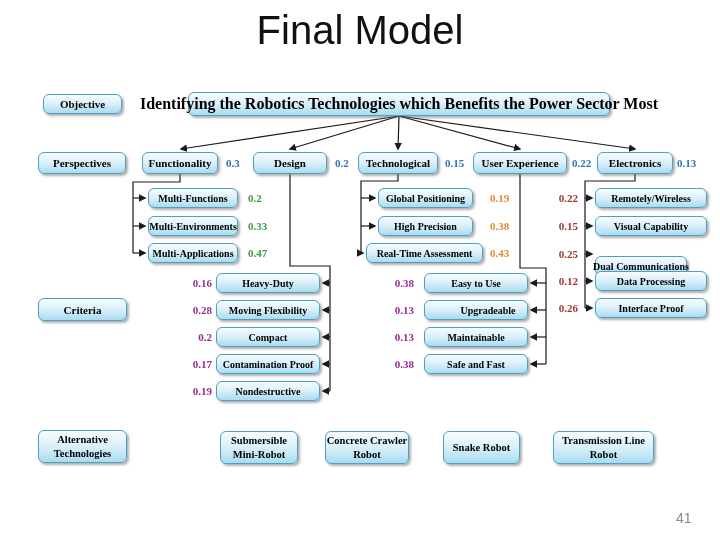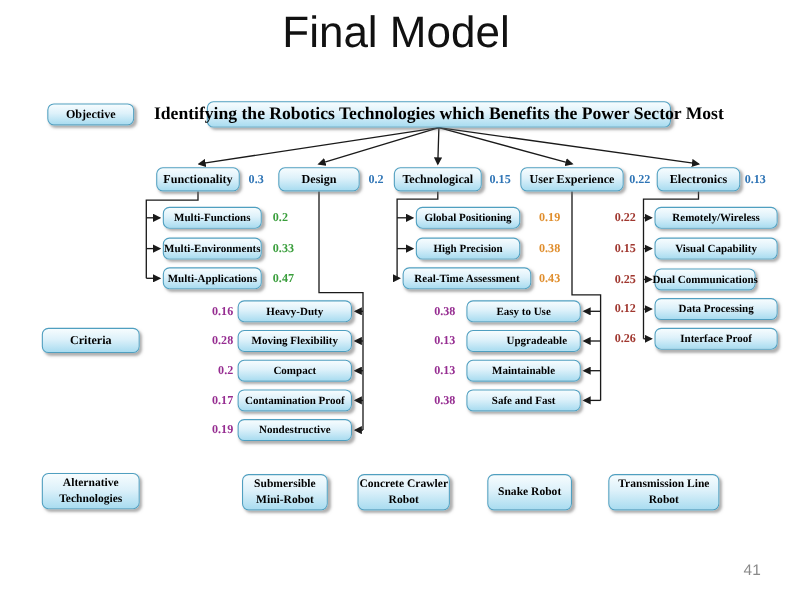--- a/index.html
+++ b/index.html
@@ -88,20 +88,21 @@
       <path d="M635,174 V181 H585 V308"></path>
       <line x1="585" y1="198" x2="592" y2="198" marker-end="url(#arr)"></line>
       <line x1="585" y1="226" x2="592" y2="226" marker-end="url(#arr)"></line>
       <line x1="585" y1="254" x2="592" y2="254" marker-end="url(#arr)"></line>
       <line x1="585" y1="281" x2="592" y2="281" marker-end="url(#arr)"></line>
       <line x1="585" y1="308" x2="592" y2="308" marker-end="url(#arr)"></line>
     </g>
   </svg>
 
   <div class="node lvl" style="left:43px;top:94px;width:79px;height:20px;">Objective</div>
+  <div class="node lvl" style="left:38px;top:152px;width:88px;height:22px;">Perspectives</div>
   <div class="node lvl" style="left:38px;top:298px;width:89px;height:23px;">Criteria</div>
   <div class="node lvl multiline" style="left:38px;top:430px;width:89px;height:33px;font-size:10.5px;">Alternative Technologies</div>
 
   <div class="node topbox" style="left:188px;top:92px;width:422px;height:24px;">Identifying the Robotics Technologies which Benefits the Power Sector Most</div>
 
   <div class="node persp" style="left:142px;top:152px;width:76px;height:22px;">Functionality</div>
   <span class="weight w-blue" style="left:226px;top:155px;">0.3</span>
   <div class="node persp" style="left:253px;top:152px;width:74px;height:22px;">Design</div>
   <span class="weight w-blue" style="left:335px;top:155px;">0.2</span>
   <div class="node persp" style="left:358px;top:152px;width:80px;height:22px;">Technological</div>
@@ -143,21 +144,21 @@
   <span class="weight w-purple w-right" style="left:384px;top:329px;width:30px;">0.13</span>
   <div class="node crit" style="left:424px;top:327px;width:104px;height:20px;">Maintainable</div>
   <span class="weight w-purple w-right" style="left:384px;top:356px;width:30px;">0.38</span>
   <div class="node crit" style="left:424px;top:354px;width:104px;height:20px;">Safe and Fast</div>
 
   <span class="weight w-darkred w-right" style="left:548px;top:190px;width:30px;">0.22</span>
   <div class="node crit" style="left:595px;top:188px;width:112px;height:20px;">Remotely/Wireless</div>
   <span class="weight w-darkred w-right" style="left:548px;top:218px;width:30px;">0.15</span>
   <div class="node crit" style="left:595px;top:216px;width:112px;height:20px;">Visual Capability</div>
   <span class="weight w-darkred w-right" style="left:548px;top:246px;width:30px;">0.25</span>
-  <div class="node crit" style="left:595px;top:244px;width:92px;height:20px;text-align:center;">Dual Communications</div>
+  <div class="node crit" style="left:595px;top:256px;width:92px;height:20px;text-align:center;">Dual Communications</div>
   <span class="weight w-darkred w-right" style="left:548px;top:273px;width:30px;">0.12</span>
   <div class="node crit" style="left:595px;top:271px;width:112px;height:20px;">Data Processing</div>
   <span class="weight w-darkred w-right" style="left:548px;top:300px;width:30px;">0.26</span>
   <div class="node crit" style="left:595px;top:298px;width:112px;height:20px;">Interface Proof</div>
 
   <div class="node alt multiline" style="left:220px;top:431px;width:78px;height:33px;">Submersible Mini-Robot</div>
   <div class="node alt multiline" style="left:443px;top:431px;width:77px;height:33px;">Snake Robot</div>
   <div class="node alt multiline" style="left:325px;top:431px;width:84px;height:33px;">Concrete Crawler Robot</div>
   <div class="node alt multiline" style="left:553px;top:431px;width:101px;height:33px;">Transmission Line Robot</div>
 

